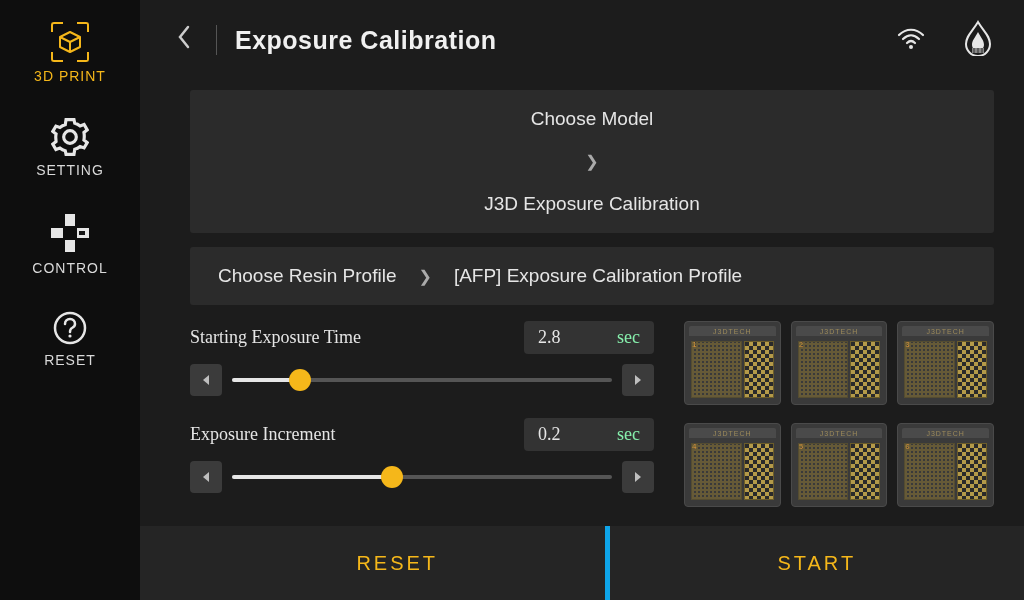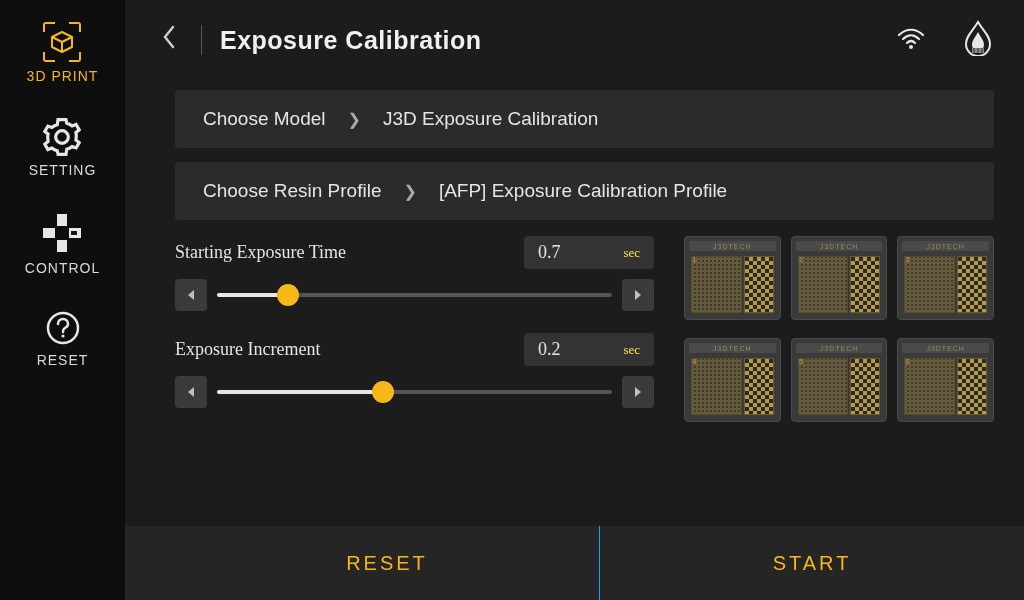--- a/index.html
+++ b/index.html
@@ -9,21 +9,21 @@
     --panel:#1c1c1c;
     --panel2:#2b2b2b;
     --panel3:#333333;
     --text-dim:#bdbdbd;
     --sidebar:#0e0e0e;
     --footer:#252525;
   }
   .app { display:flex; width:1024px; height:600px; background:#161616; }
 
   
-  .sidebar { width:125px; background:var(--sidebar); display:flex; flex-direction:column; align-items:center; padding-top:22px; gap:34px; }
+  .sidebar { width:140px; background:var(--sidebar); display:flex; flex-direction:column; align-items:center; padding-top:22px; gap:34px; }
   .side-item { display:flex; flex-direction:column; align-items:center; gap:6px; cursor:pointer; letter-spacing:1px; }
   .side-item .label { font-size:14px; color:#d9d9d9; font-weight:500; }
   .side-item.active .label { color:var(--accent); }
   .cube-frame { width:46px; height:40px; display:flex; align-items:center; justify-content:center; position:relative; }
   .cube-frame .corner { position:absolute; width:12px; height:10px; border:2px solid var(--accent); }
   .cube-frame .tl { top:0; left:4px; border-right:none; border-bottom:none; border-top-left-radius:3px;}
   .cube-frame .tr { top:0; right:4px; border-left:none; border-bottom:none; border-top-right-radius:3px;}
   .cube-frame .bl { bottom:0; left:4px; border-right:none; border-top:none; border-bottom-left-radius:3px;}
   .cube-frame .br { bottom:0; right:4px; border-left:none; border-top:none; border-bottom-right-radius:3px;}
 
@@ -35,49 +35,49 @@
   .title { font-size:25px; font-weight:600; color:#f0f0f0; letter-spacing:0.5px; }
   .header-spacer{flex:1;}
   .wifi { color:#e0e0e0; } 
   .logo { color:#e0e0e0; }
 
   .content { flex:1; padding:0 30px 0 50px; }
   .selector-row { background:var(--panel2); border-radius:3px; padding:18px 28px; margin-bottom:14px; display:flex; align-items:center; gap:22px; font-size:19px; cursor:pointer;}
   .selector-row .key{ color:#e5e5e5; }
   .selector-row .chev{ color:#aaa; font-size:16px;}
   .selector-row .val{ color:#e5e5e5; }
-  .first-row{ margin-top:10px; }
+  .first-row{ margin-top:10px;flex-direction:column; }
 
   .sliders-area { display:flex; gap:30px; margin-top:16px;}
   .sliders { flex:1; }
   .slider-block { margin-bottom:22px;font-family:Liberation Serif, serif; }
   .slider-header { display:flex; align-items:center; margin-bottom:10px; }
   .slider-label { font-size:18px; color:#e5e5e5; }
   .slider-value-pill { margin-left:auto; background:var(--panel3); border-radius:4px; display:flex; align-items:center; padding:6px 14px; gap:20px; min-width:130px; }
   .slider-value { font-size:18px; color:#e5e5e5; }
-  .slider-unit { font-size:13px; color:#fde047; margin-left:auto;}
+  .slider-unit { font-size:18px; color:#86efac; margin-left:auto;}
   .slider-ctrl { display:flex; align-items:center; gap:10px; }
   .arrow-btn { width:32px; height:32px; background:#3b3b3b; border-radius:4px; display:flex; align-items:center; justify-content:center; cursor:pointer; color:#bfbfbf; }
   .track { flex:1; height:4px; background:#555; position:relative; border-radius:2px; }
   .track .fill{ position:absolute; left:0; top:0; bottom:0; background:#e6e6e6; border-radius:2px;}
   .track .thumb{ position:absolute; top:50%; transform:translate(-50%,-50%); width:22px; height:22px; border-radius:50%; background:var(--accent);}
   
   
   .preview { width:310px; display:grid; grid-template-columns:repeat(3,1fr); gap:10px; }
   .chip { background:#3a3a3a; border:1px solid #4a4a4a; border-radius:4px; padding:4px; display:flex; flex-direction:column; gap:3px; height:84px;}
   .chip .tab { height:10px; background:#4a4a4a; border-radius:2px 2px 0 0; display:flex; align-items:center; justify-content:center; font-size:7px; color:#9c8a5a; letter-spacing:1px;}
   .chip .body{ flex:1; display:flex; gap:2px; position:relative; padding:2px;}
   .chip .num{ position:absolute; top:1px; left:3px; font-size:8px; color:#c98a3a; font-weight:bold;}
   .chip .circuit{ flex:1; background:repeating-linear-gradient(90deg,#8a7536 0 2px, transparent 2px 4px), repeating-linear-gradient(0deg,#8a7536 0 2px, transparent 2px 4px); opacity:0.55; border:1px solid #6b5c2a;}
   .chip .checker{ width:30px; background: conic-gradient(#b49a49 25%, #2a2a2a 0 50%, #b49a49 0 75%, #2a2a2a 0); background-size:8px 8px; border:1px solid #6b5c2a;}
 
   
   .footer { height:74px; background:var(--footer); display:flex; }
   .foot-btn { flex:1; display:flex; align-items:center; justify-content:center; font-size:20px; letter-spacing:3px; color:var(--accent); cursor:pointer; font-weight:500;}
-  .foot-btn + .foot-btn { border-left:1px solid #0ea5e9;}
+  .foot-btn + .foot-btn { border-left:5px solid #0ea5e9;}
   .foot-margin{ width:50px;}
 </style>
 </head>
 <body>
 
 <div class="app">
 
   <nav class="sidebar">
     <div class="side-item active">
       <div class="cube-frame">
@@ -168,21 +168,21 @@
         <span class="val">[AFP] Exposure Calibration Profile</span>
       </div>
 
       <div class="sliders-area">
         <div class="sliders">
 
           <div class="slider-block">
             <div class="slider-header">
               <span class="slider-label">Starting Exposure Time</span>
               <span class="slider-value-pill">
-                <span class="slider-value">0.7</span>
+                <span class="slider-value">2.8</span>
                 <span class="slider-unit">sec</span>
               </span>
             </div>
             <div class="slider-ctrl">
               <span class="arrow-btn">
                   <svg width="10" height="12">
                     <path d="M8 1 L2 6 L8 11 Z" fill="#bfbfbf"></path>
                   </svg>
                 </span>
               <div class="track">

